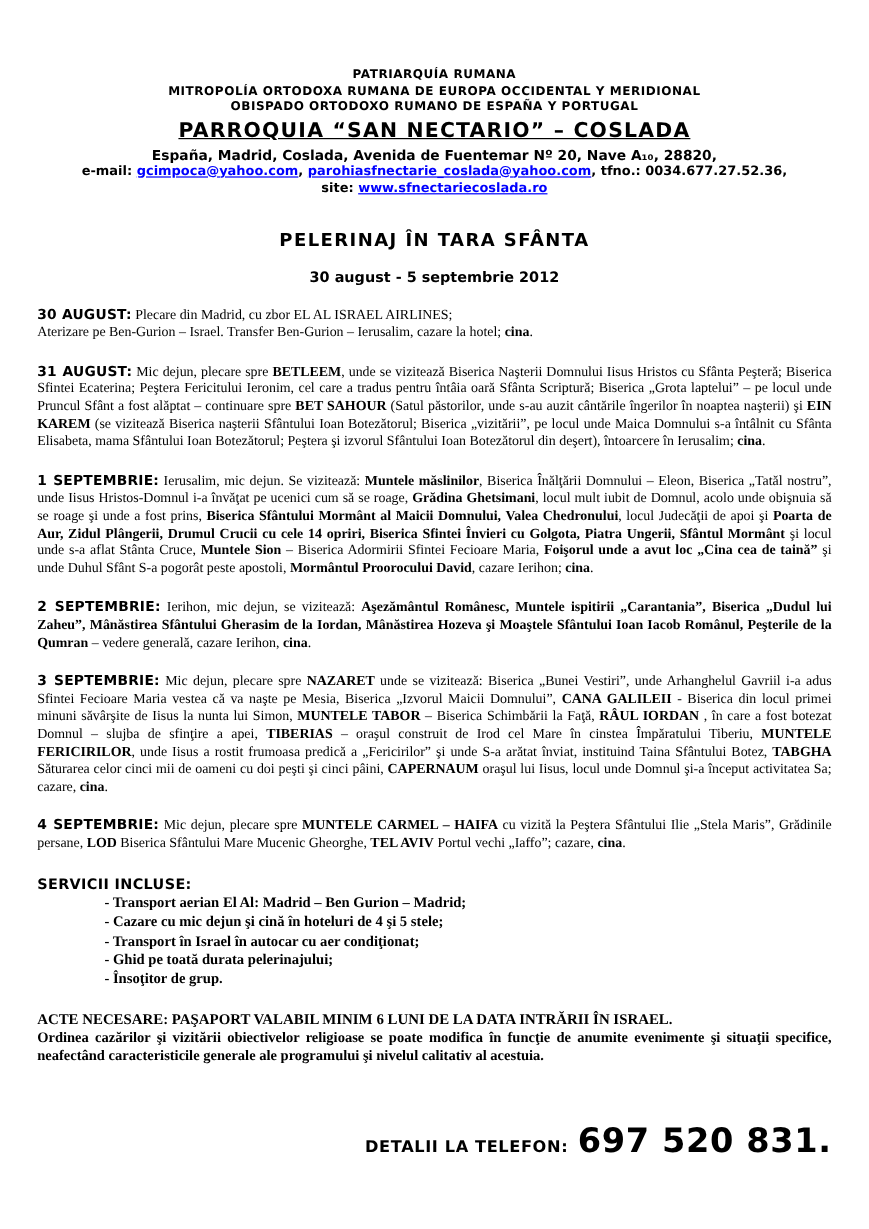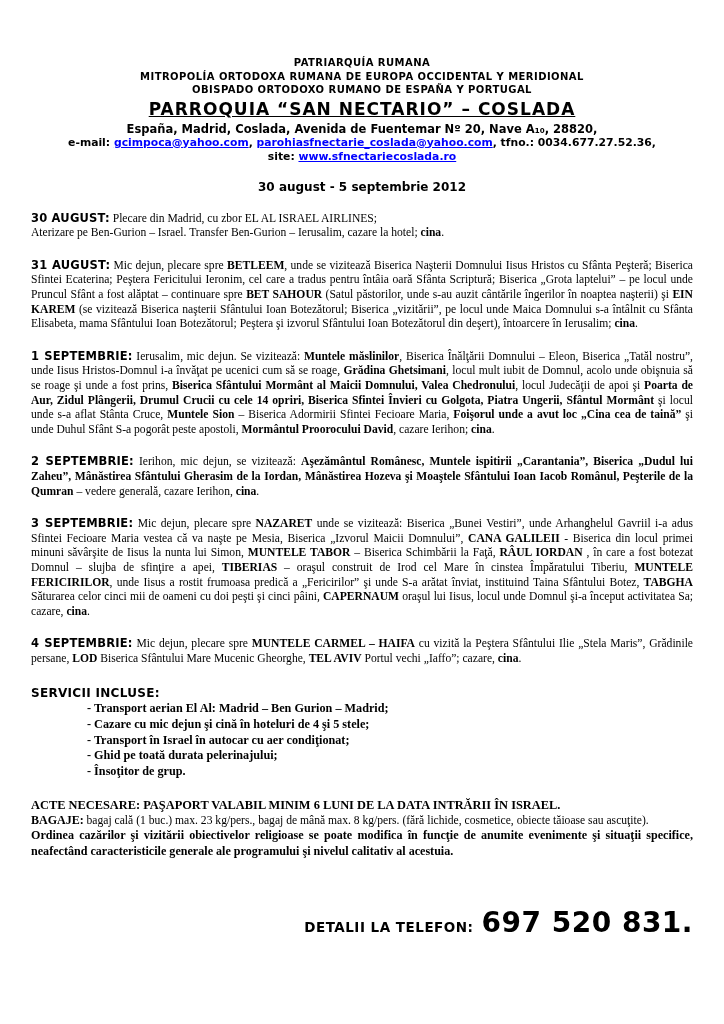--- a/index.html
+++ b/index.html
@@ -48,20 +48,21 @@
     <div class="display hdr-small">PATRIARQUÍA RUMANA</div>
     <div class="display hdr-small">MITROPOLÍA ORTODOXA RUMANA DE EUROPA OCCIDENTAL Y MERIDIONAL</div>
     <div class="display hdr-small">OBISPADO ORTODOXO RUMANO DE ESPAÑA Y PORTUGAL</div>
     <div class="display parish">PARROQUIA “SAN NECTARIO” – COSLADA</div>
     <div class="addr">España, Madrid, Coslada, Avenida de Fuentemar Nº 20, Nave A₁₀, 28820,</div>
     <div class="contact"><span>e-mail: </span><a class="link">gcimpoca@yahoo.com</a><span>, </span><a class="link">parohiasfnectarie_coslada@yahoo.com</a><span>, tfno.: 0034.677.27.52.36,</span></div>
     <div class="contact"><span>site: </span><a class="link">www.sfnectariecoslada.ro</a></div>
   </div>
 
   <div class="center">
+    <div class="display title">PELERINAJ ÎN TARA SFÂNTA</div>
     <div class="subtitle">30 august - 5 septembrie 2012</div>
   </div>
 
   <p class="day gap"><span class="day-label">30 AUGUST:</span><span><span> Plecare din Madrid, cu zbor EL AL ISRAEL AIRLINES;</span><br><span>Aterizare pe Ben-Gurion – Israel. Transfer Ben-Gurion – Ierusalim, cazare la hotel; </span><span class="b">cina</span><span>.</span></span></p>
 
   <p class="day gap"><span class="day-label">31 AUGUST:</span><span><span> Mic dejun, plecare spre </span><span class="b">BETLEEM</span><span>, unde se vizitează Biserica Naşterii Domnului Iisus Hristos cu Sfânta Peşteră; Biserica Sfintei Ecaterina; Peştera Fericitului Ieronim, cel care a tradus pentru întâia oară Sfânta Scriptură; Biserica „Grota laptelui” – pe locul unde Pruncul Sfânt a fost alăptat – continuare spre </span><span class="b">BET SAHOUR</span><span>  (Satul păstorilor, unde s-au auzit cântările îngerilor în noaptea naşterii) şi </span><span class="b">EIN KAREM</span><span> (se vizitează Biserica naşterii Sfântului Ioan Botezătorul; Biserica „vizitării”, pe locul unde Maica Domnului s-a întâlnit cu Sfânta Elisabeta, mama Sfântului Ioan Botezătorul; Peştera şi izvorul Sfântului Ioan Botezătorul din deşert), întoarcere în Ierusalim; </span><span class="b">cina</span><span>.</span></span></p>
 
   <p class="day gap"><span class="day-label">1 SEPTEMBRIE:</span><span><span> Ierusalim, mic dejun. Se vizitează: </span><span class="b">Muntele măslinilor</span><span>, Biserica Înălţării Domnului – Eleon,  Biserica „Tatăl nostru”, unde Iisus Hristos-Domnul i-a învăţat pe ucenici cum să se roage, </span><span class="b">Grădina Ghetsimani</span><span>, locul mult iubit de Domnul, acolo unde obişnuia să se roage şi unde a fost prins, </span><span class="b">Biserica Sfântului Mormânt al Maicii Domnului, Valea Chedronului</span><span>, locul Judecăţii de apoi şi </span><span class="b">Poarta de Aur, Zidul Plângerii, Drumul Crucii cu cele 14 opriri,  Biserica Sfintei Învieri cu Golgota, Piatra Ungerii, Sfântul Mormânt</span><span> şi locul unde s-a aflat Stânta Cruce, </span><span class="b">Muntele Sion</span><span> – Biserica Adormirii Sfintei Fecioare Maria, </span><span class="b">Foişorul unde a avut loc „Cina cea de taină”</span><span> şi unde Duhul Sfânt S-a pogorât peste apostoli, </span><span class="b">Mormântul Proorocului David</span><span>, cazare Ierihon; </span><span class="b">cina</span><span>.</span></span></p>
 
   <p class="day gap"><span class="day-label">2 SEPTEMBRIE:</span><span><span> Ierihon, mic dejun, se vizitează: </span><span class="b">Aşezământul Românesc, Muntele ispitirii „Carantania”, Biserica „Dudul lui Zaheu”,  Mânăstirea Sfântului Gherasim de la Iordan, Mânăstirea Hozeva şi Moaştele Sfântului Ioan Iacob Românul, Peşterile de la Qumran</span><span> – vedere generală, cazare Ierihon, </span><span class="b">cina</span><span>.</span></span></p>
@@ -77,21 +78,20 @@
       <div class="svc-item">- Transport aerian El Al: Madrid – Ben Gurion – Madrid;</div>
       <div class="svc-item">- Cazare cu mic dejun şi cină în hoteluri de 4 şi 5 stele;</div>
       <div class="svc-item">- Transport în Israel în autocar cu aer condiţionat;</div>
       <div class="svc-item">- Ghid pe toată durata pelerinajului;</div>
       <div class="svc-item">-  Însoţitor de grup.</div>
     </div>
   </div>
 
   <div class="important">
     <div class="acte">ACTE NECESARE: PAŞAPORT VALABIL MINIM 6 LUNI DE LA DATA INTRĂRII ÎN ISRAEL.</div>
-    <div class="bagaje"><span class="bagaje-label">BAGAJE:</span><span> bagaj cală (1 buc.) max. 23 kg/pers., bagaj de mână max. 8 kg/pers. (fără lichide, cosmetice, obiecte tăioase sau ascuţite).</span></div>
     <div class="ordinea">Ordinea cazărilor şi vizitării obiectivelor religioase se poate modifica în funcţie de anumite evenimente şi situaţii specifice, neafectând caracteristicile generale ale programului şi nivelul calitativ al acestuia.</div>
   </div>
 
   <div class="footer">
     <span class="display footer-label">DETALII LA TELEFON:</span><span class="display footer-phone">697 520 831.</span>
   </div>
 
 </div>
 
 </body></html>

